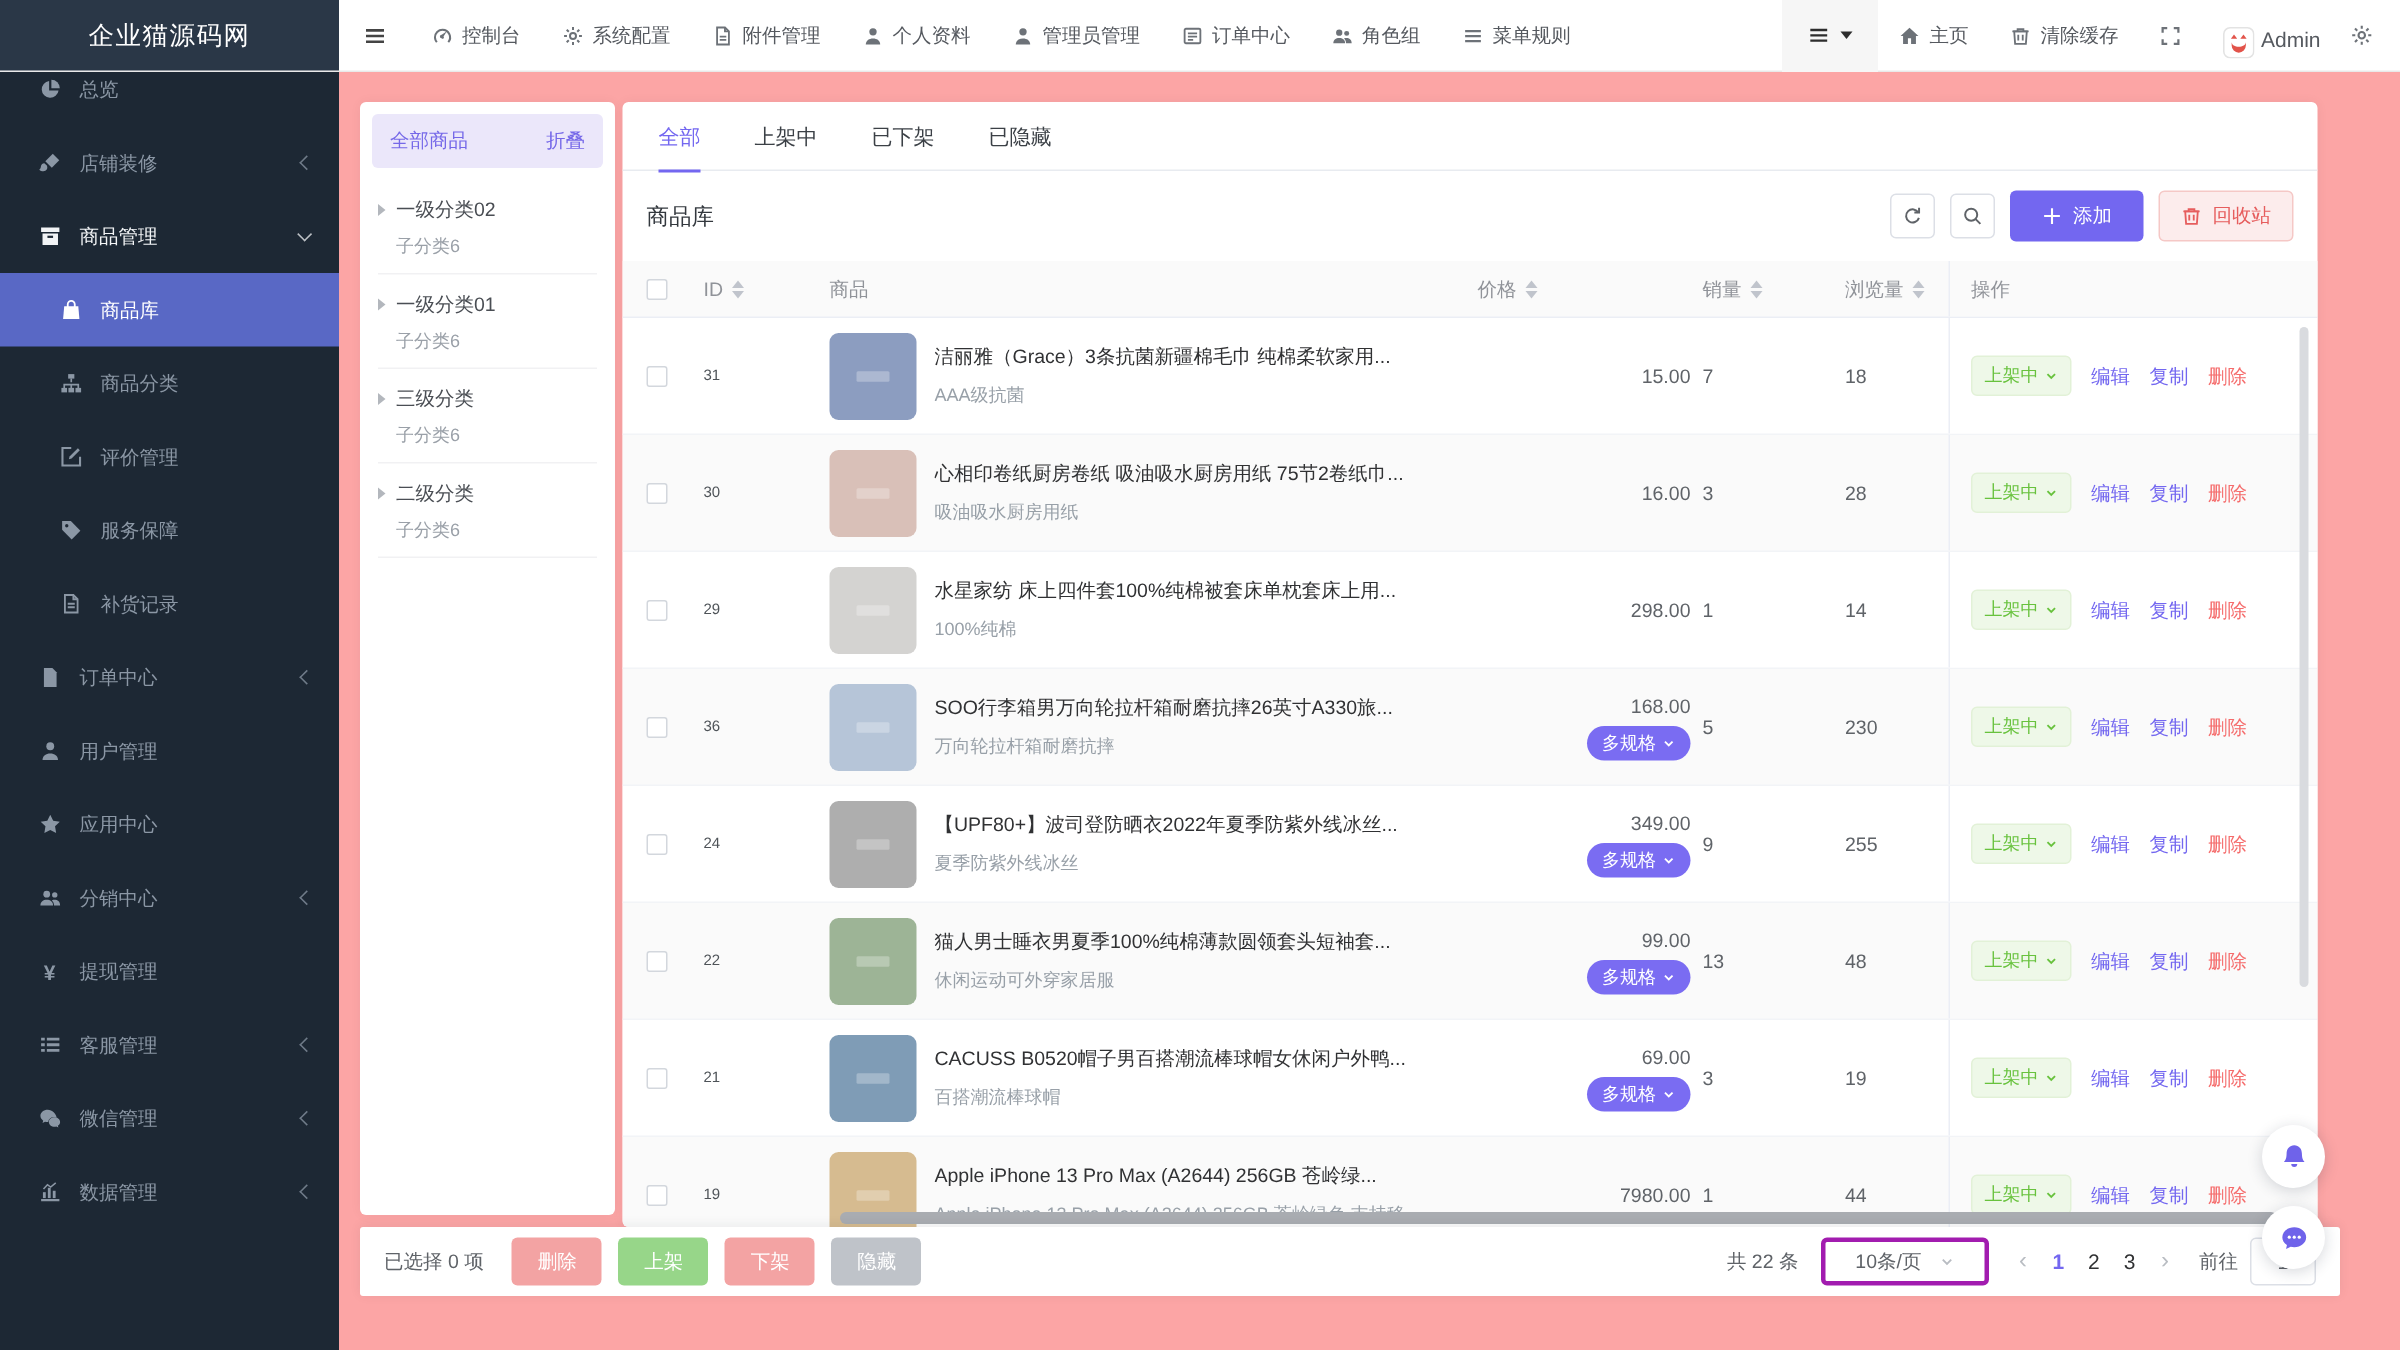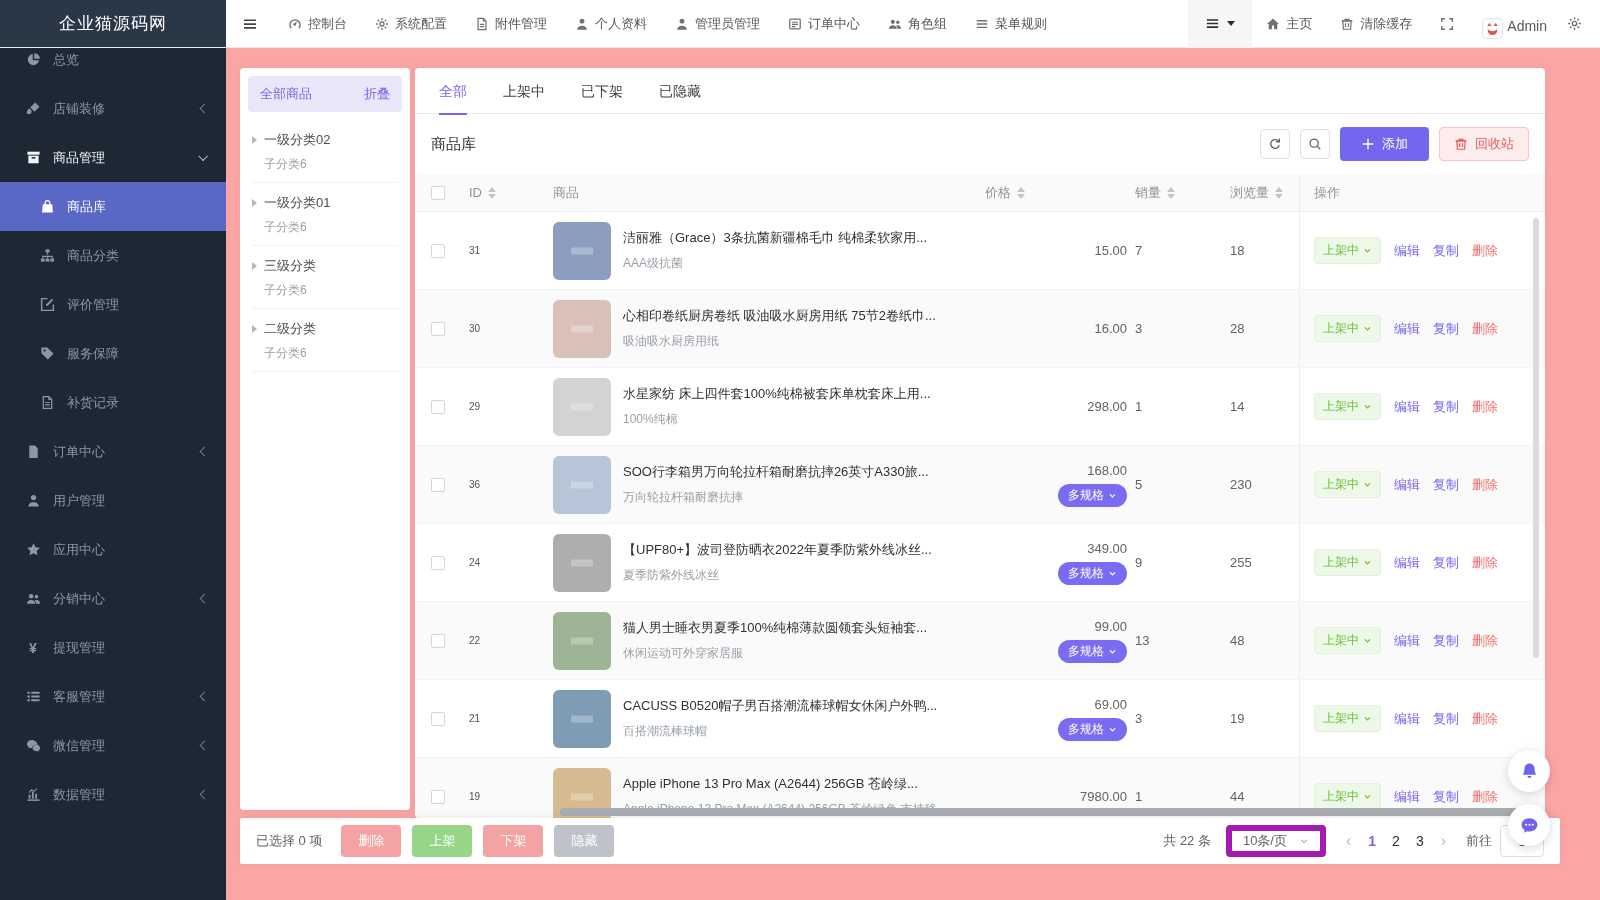--- a/index.html
+++ b/index.html
@@ -105,21 +105,21 @@
 
   
   .footer{position:absolute;left:14px;right:40px;bottom:36px;height:46px;background:#fff;border-radius:2px;box-shadow:0 -1px 8px rgba(30,40,60,.07);display:flex;align-items:center;justify-content:space-between;padding:0 16px;z-index:15;}
   .f-left{display:flex;align-items:center;gap:11px;}
   .sel-text{font-size:13px;color:#5f6368;margin-right:8px;}
   .f-btn{height:32px;padding:0 17px;border-radius:4px;color:#fff;font-size:13px;display:flex;align-items:center;justify-content:center;cursor:pointer;}
   .f-btn.danger{background:#f3a3a3;}
   .f-btn.success{background:#97d689;}
   .f-btn.info{background:#bfc3c9;}
   .f-right{display:flex;align-items:center;gap:15px;font-size:13px;color:#5f6368;}
-  .psize{width:100px;height:32px;border:6px solid #a21caf;border-radius:4px;display:flex;align-items:center;justify-content:center;gap:12px;cursor:pointer;color:#5f6368;}
+  .psize{width:112px;height:32px;border:3px solid #a21caf;border-radius:4px;display:flex;align-items:center;justify-content:center;gap:12px;cursor:pointer;color:#5f6368;}
   .psize svg{width:10px;height:10px;color:#b8bcc2;}
   .pager{display:flex;align-items:center;gap:4px;}
   .pg-arrow{color:#b8bcc2;font-size:16px;padding:0 5px;cursor:pointer;}
   .pg-num{font-size:14px;color:#303133;padding:0 8px;cursor:pointer;}
   .pg-num.active{color:#7367f0;font-weight:bold;}
   .goto{display:flex;align-items:center;gap:8px;}
   .goto-input{width:44px;height:32px;border:1px solid #dcdfe6;border-radius:4px;text-align:center;font-size:13px;color:#5f6368;outline:none;}
 
   
   .fab{position:absolute;width:42px;height:42px;border-radius:50%;background:#fff;box-shadow:0 2px 10px rgba(30,40,60,.18);display:flex;align-items:center;justify-content:center;color:#6f63ea;cursor:pointer;z-index:40;}

